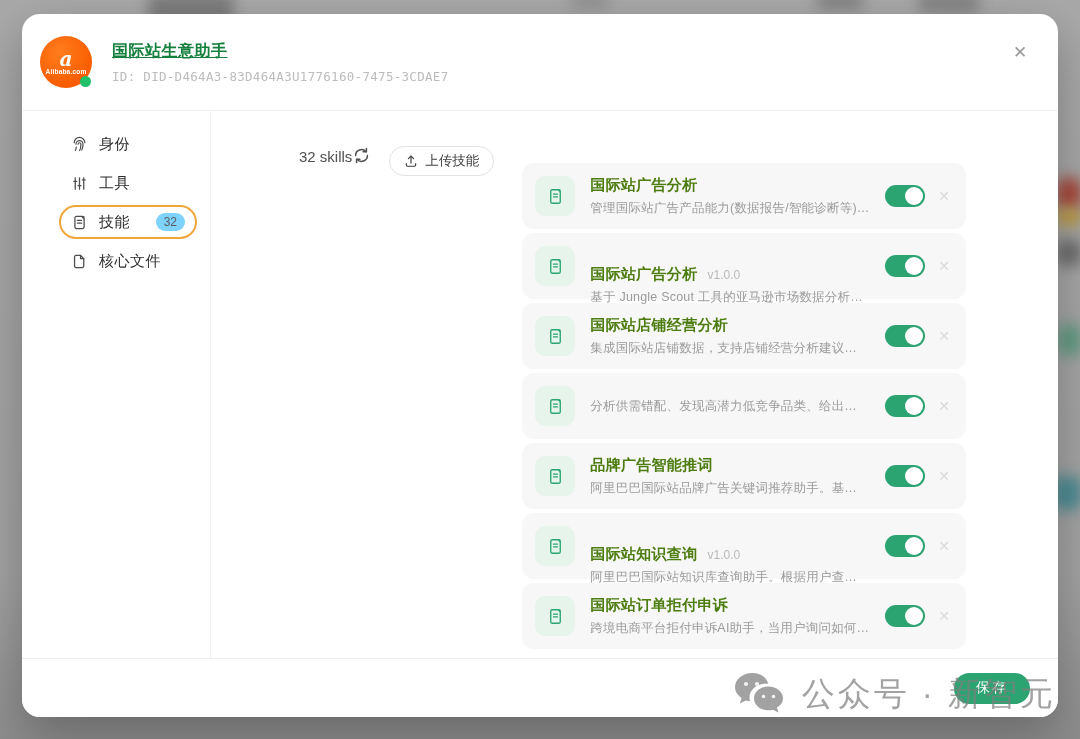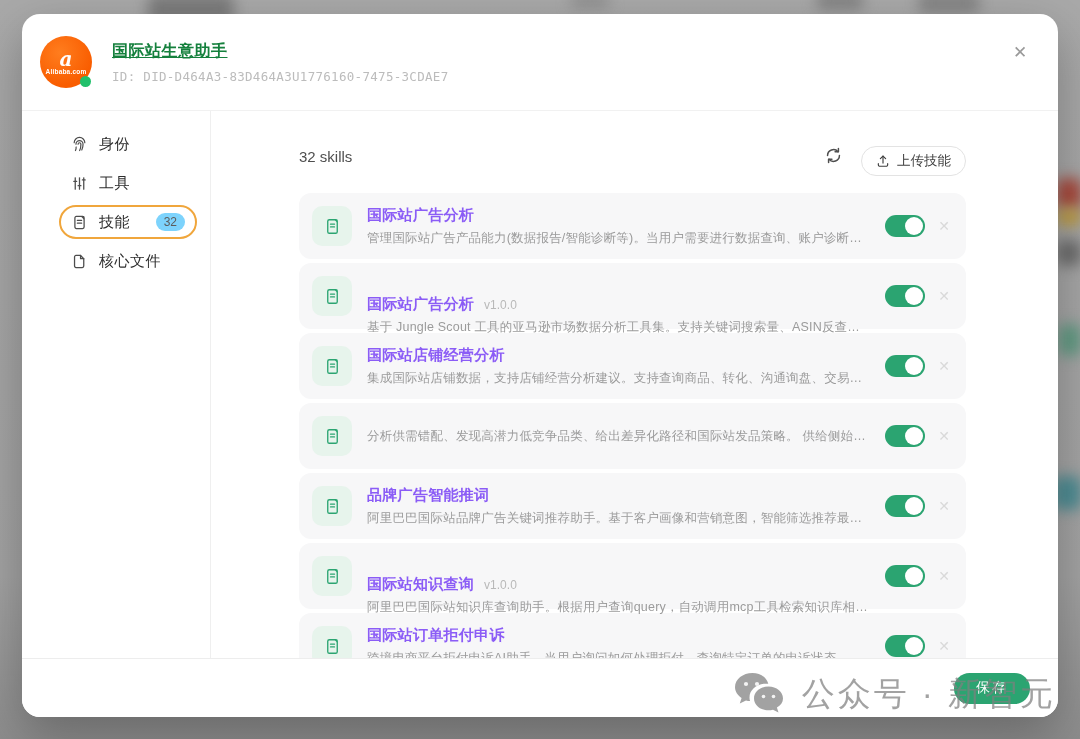--- a/index.html
+++ b/index.html
@@ -37,36 +37,36 @@
   
   .sidebar { flex:none; width:165px; border-right:1px solid #efefef; padding:16px 13px 0 13px; display:flex; flex-direction:column; gap:5px;margin-left:24px; }
   .sb-item { height:34px; display:flex; align-items:center; gap:11px; padding:0 10px; border:2px solid transparent; border-radius:18px; color:#2d2d2d; cursor:pointer; }
   .sb-item.active { border-color:#f0a63c; background:#fff; }
   .sb-icon { width:17px; height:17px; color:#4d4d4d; flex:none; display:flex; }
   .sb-icon svg { width:17px; height:17px; }
   .sb-label { font-size:15px; font-weight:500; letter-spacing:.5px; }
   .sb-badge { margin-left:auto; background:#7dd3fc; color:#5c5c5c; font-size:12px; padding:2px 8px; border-radius:10px; }
 
   
-  .main { flex:1; min-width:0; display:flex; flex-direction:column; padding:30px 92px 0 88px; }
+  .main { flex:1; min-width:0; display:flex; padding:30px 92px 0 88px;gap:28px; }
   .main-toolbar { flex:none; height:30px; display:flex; align-items:center; }
   .skills-count { font-size:15px; color:#4f4f4f; }
   .toolbar-spacer { flex:1; }
   .refresh-btn { width:20px; height:20px; color:#4f4f4f; margin-right:17px; cursor:pointer; display:flex; }
   .refresh-btn svg { width:19px; height:19px; }
   .upload-btn { height:30px; display:flex; align-items:center; gap:7px; padding:0 14px; border:1px solid #e3e3e3; border-radius:16px; background:#fff; font-size:13.5px; color:#3f3f3f; cursor:pointer;margin-top:10px; }
   .upload-btn svg { width:14px; height:14px; }
 
   .skill-list { flex:1; margin-top:22px; overflow:hidden; }
   .skill-card { height:66px; margin-bottom:4px; background:#f7f7f8; border-radius:12px; display:flex; align-items:center; padding:0 16px 0 13px; }
   .skill-icon { flex:none; width:40px; height:40px; border-radius:10px; background:#e7f4ec; color:#2ba471; display:flex; align-items:center; justify-content:center; }
   .skill-icon svg { width:19px; height:19px; }
   .skill-text { flex:1; min-width:0; margin-left:15px; display:flex; flex-direction:column; gap:5px; }
   .skill-title-row { display:flex; align-items:baseline; gap:10px; }
-  .skill-title { font-size:15px; font-weight:bold; color:#8b5cf6; letter-spacing:.3px; }
+  .skill-title { font-size:15px; font-weight:bold; color:#4d7c0f; letter-spacing:.3px; }
   .skill-version { font-size:12px; color:#b9b9b9;margin-top:41px; }
   .skill-desc { font-size:12.5px; color:#9b9b9b; white-space:nowrap; overflow:hidden; text-overflow:ellipsis; letter-spacing:.2px; }
   .skill-actions { flex:none; display:flex; align-items:center; gap:13px; margin-left:16px; }
   .toggle { width:40px; height:22px; border-radius:11px; background:#2ba471; position:relative; cursor:pointer; }
   .toggle::after { content:""; position:absolute; top:2px; right:2px; width:18px; height:18px; border-radius:50%; background:#fff; }
   .remove-btn { font-size:14px; color:#d9d9d9; cursor:pointer; line-height:1; }
 
   
   .modal-footer { flex:none; height:59px; border-top:1px solid #ededed; display:flex; align-items:center; justify-content:flex-end; padding:0 28px; background:#fff; }
   .save-btn { min-width:76px; height:31px; border:none; border-radius:16px; background:#2ba471; color:#fff; font-size:14px; letter-spacing:2px; cursor:pointer; font-family:inherit; }

